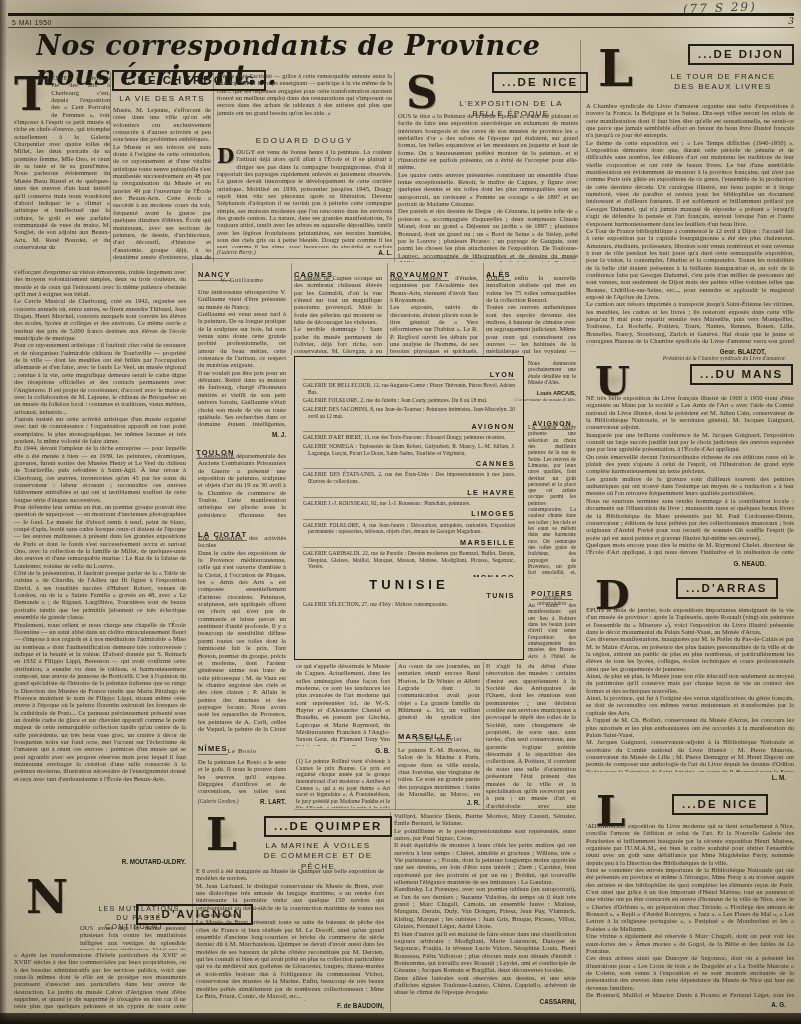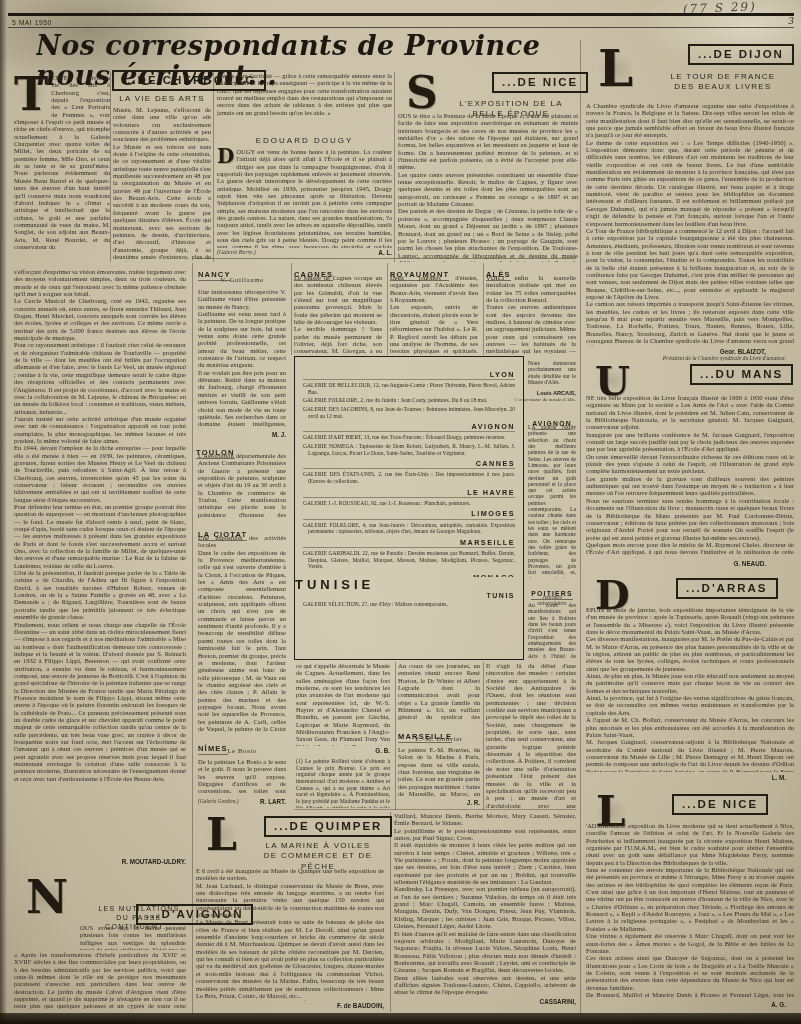--- a/index.html
+++ b/index.html
@@ -233,21 +233,21 @@
       <div class="cityname">LE HAVRE</div>
       <p class="entry">GALERIE J.-J. ROUSSEAU, 92, rue J.-J. Rousseau : Planchais, peintures.</p>
       <div class="cityname">LIMOGES</div>
       <p class="entry">GALERIE FOLKLORE, 4, rue Jean-Jaurès : Décoration, antiquités, curiosités. Exposition permanente : tapisseries, tableaux, objets d'art, émaux de Georges Magadoux.</p>
       <div class="cityname">MARSEILLE</div>
       <p class="entry">GALERIE GARIBALDI, 22, rue de Paradis : Dessins modernes par Bonnard, Buffet, Derain, Despiau, Gleizes, Maillol, Marquet, Masson, Matisse, Modigliani, Picasso, Segonzac, Vertès.</p>
       <div class="cityname">MONACO</div>
       <p class="entry">MONOSCOPE GALERIE, 2, av. de Grande-Bretagne, MONTE-CARLO : Du 10 avril au 28 mai : Ramonatxo de la Méditerranée.</p>
 
     </div>
-    <div style="font:bold 13px 'Liberation Sans',sans-serif;letter-spacing:4px;color:#1d1811;">TUNISIE</div>
+    <div style="text-align:center;font:bold 13px 'Liberation Sans',sans-serif;letter-spacing:4px;color:#1d1811;">TUNISIE</div>
     <div style="text-align:right;padding:0 8px;font:bold 7px 'Liberation Sans',sans-serif;letter-spacing:1.5px;border-bottom:0;color:#241f16;">TUNIS</div>
     <p class="entry" style="margin:2px 8px 0;">GALERIE SÉLECTION, 27, rue d'Isly : Maîtres contemporains.</p>
   </div>
 
   <div class="blk cap" style="left:198px;top:814px;font-size:44px;padding:2px 8px;">L</div>
   <div class="blk" style="left:264px;top:816px;">
     <span class="hdrbox">...DE QUIMPER</span>
   </div>
   <div class="blk subt" style="left:250px;top:841px;width:136px;">LA MARINE À VOILES
 DE COMMERCE ET DE PÊCHE</div>

